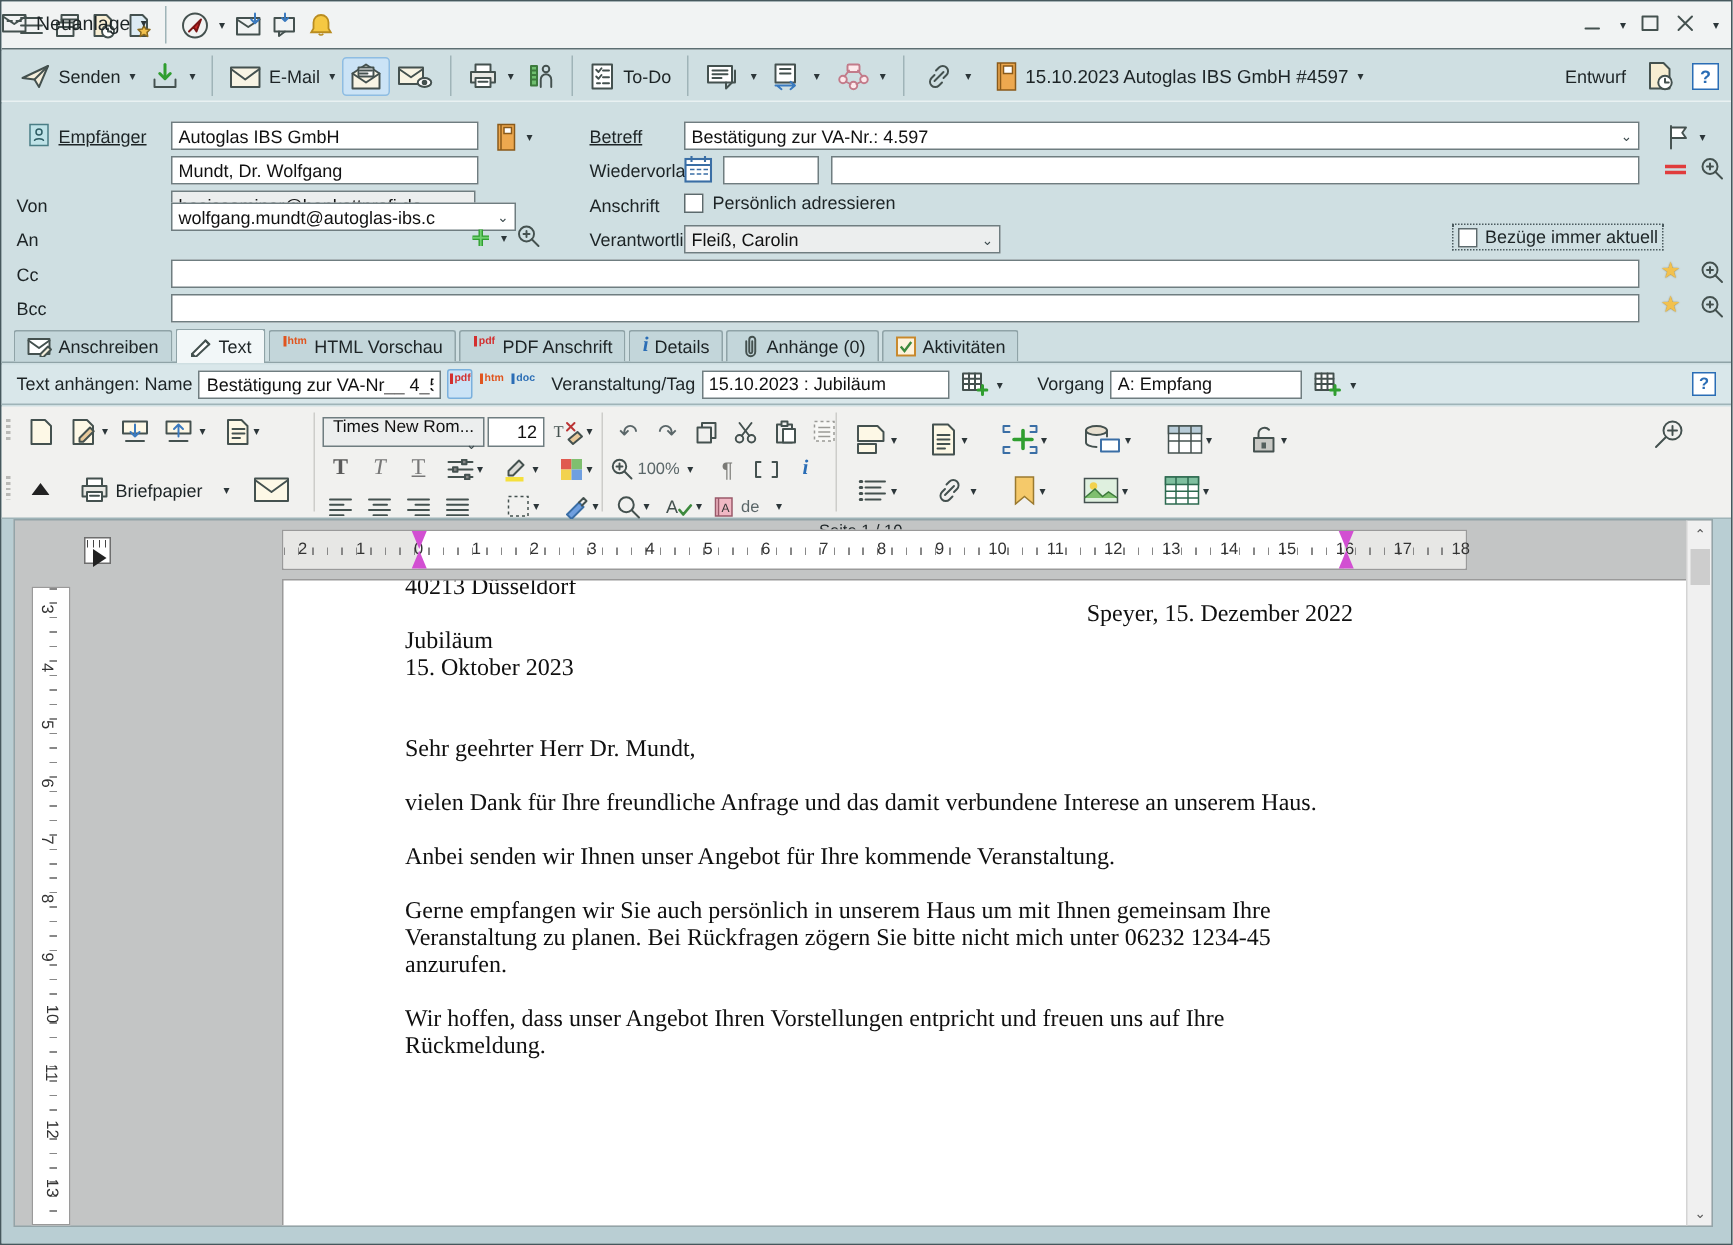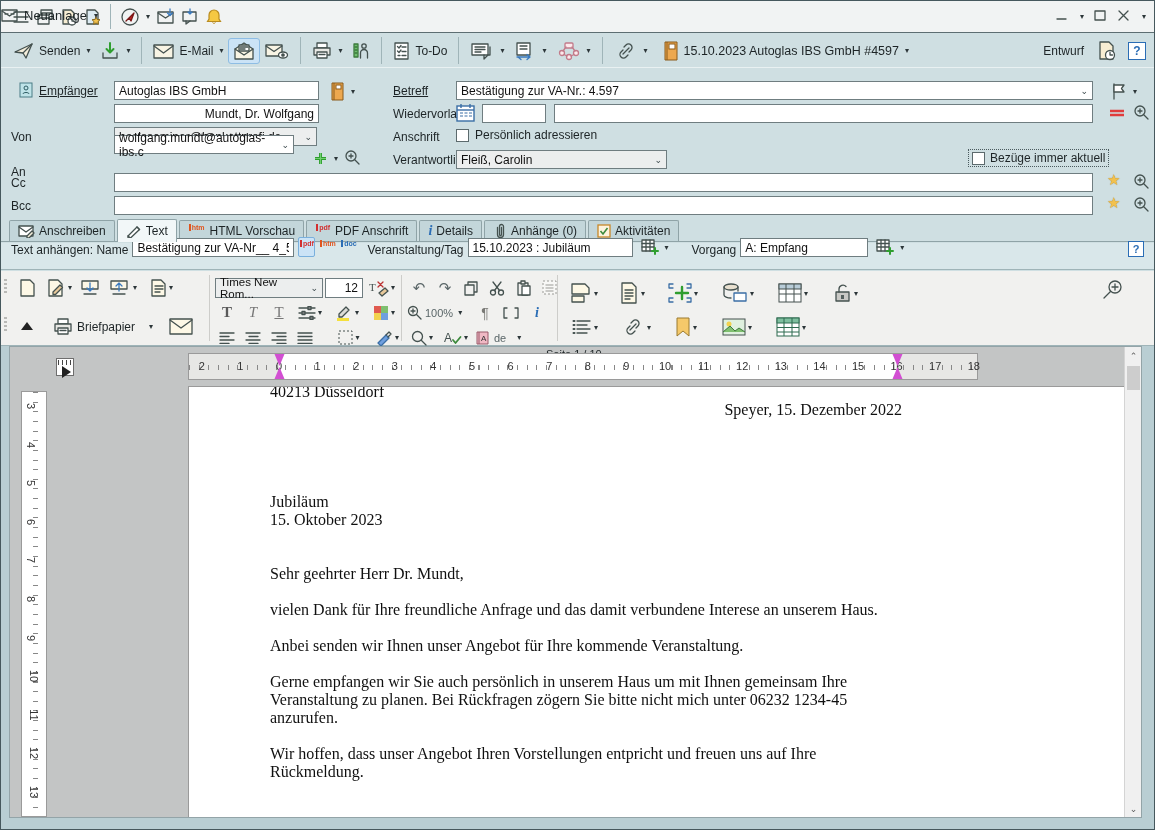--- a/index.html
+++ b/index.html
@@ -37,21 +37,21 @@
   
   #form { position:absolute; top:68px; left:0; right:0; height:150px; background:#cfdfe2;padding-left:20px; }
   .abs { position:absolute; }
 
   
   #tabbar { position:absolute; top:218px; left:0; right:0; height:23px; background:#cfdfe2; border-bottom:1px solid #8fa3a7; display:flex; align-items:flex-end; padding-left:8px; }
   .tab { display:inline-flex; align-items:center; gap:4px; height:21px; padding:0 8px; border:1px solid #8fa3a7; border-bottom:none; background:#c3d6da; margin-right:2px; border-radius:2px 2px 0 0; font-size:12px; }
   .tab.active { background:#f2f7f8; height:23px; margin-bottom:-1px; z-index:2; }
 
   
-  #attach { position:absolute; top:242px; left:0; right:0; height:27px; background:#d9e7ea; border-bottom:1px solid #9fb4b8; display:flex; align-items:flex-end; padding:12px 10px; gap:4px; }
+  #attach { position:absolute; top:242px; left:0; right:0; height:27px; background:#d9e7ea; border-bottom:1px solid #9fb4b8; display:flex; align-items:center; padding:12px 10px; gap:4px; }
   .ficon { width:17px; height:20px; border:1px solid transparent; border-radius:2px; display:flex; align-items:flex-start; justify-content:center; font:bold 7px "Liberation Sans",sans-serif; padding-top:2px; }
   .ficon span { border-left:2px solid currentColor; padding-left:1px; }
   .ficon.sel { background:#cbe3f6; border-color:#7ab0dd; }
 
   
   #fmtbar { position:absolute; top:270px; left:0; right:0; height:75px; background:#f1f1ef; border-bottom:1px solid #9fb4b8; }
   #fmtbar .grip { position:absolute; left:3px; width:3px; height:16px; background:repeating-linear-gradient(#b9b9b6 0 2px,transparent 2px 4px); }
   .fmt-ic { width:24px; height:22px; display:inline-flex; align-items:center; justify-content:center; }
   .fmt-row { display:flex; align-items:center; gap:2px; height:25px; }
   .gsep { position:absolute; top:4px; bottom:4px; width:1px; background:#cdcdca; }
@@ -306,28 +306,28 @@
     <span class="abs lbl u" style="left:38px;top:15px;">Empfänger</span>
     <input class="abs txt" style="left: 113px; top: 12px; width: 205px;" value="Autoglas IBS GmbH">
     <span class="abs btn" style="left:325px;top:11px;">
       <svg width="15" height="19">
           <path d="M2 1h11v17H2z" fill="#eda84f" stroke="#8a5a1a"></path>
           <path d="M4 1v17" stroke="#8a5a1a"></path>
           <rect x="6" y="3" width="5" height="4" fill="#fff" stroke="#8a5a1a"></rect>
         </svg>
         <span class="dd">▾</span>
     </span>
-    <input class="abs txt" style="left: 113px; top: 35px; width: 205px; text-align: right;" value="Mundt, Dr. Wolfgang">
+    <input class="abs txt" style="left: 113px; top: 35px; width: 205px;" value="Mundt, Dr. Wolfgang">
     <span class="abs lbl" style="left:10px;top:61px;">Von</span>
     <div class="abs combo gray" style="left:113px;top:58px;width:203px;">
       <span>basisseminar@bankettprofi.de</span>
         <span class="chev">⌄</span>
     </div>
-    <span class="abs lbl" style="left:10px;top:84px;margin-top:12px;">An</span>
-    <div class="abs combo" style="left:113px;top:66px;width:180px;">
+    <span class="abs lbl" style="left:10px;top:84px;">An</span>
+    <div class="abs combo" style="left:113px;top:66px;width:230px;">
       <span>wolfgang.mundt@autoglas-ibs.c</span>
         <span class="chev">⌄</span>
     </div>
     <span class="abs btn" style="left:308px;top:80px;">
       <svg width="15" height="15">
           <path d="M7.5 2v11M2 7.5h11" stroke="#2f9e2f" stroke-width="3"></path>
           <path d="M7.5 2v11M2 7.5h11" stroke="#6fcf6f" stroke-width="1.2"></path>
         </svg>
         <span class="dd">▾</span>
     </span>
@@ -540,21 +540,21 @@
               <rect x="1" y="1" width="22" height="15" fill="#fdf8e6"></rect>
               <path d="M1 2l11 8L23 2"></path>
             </svg>
           </span>
       </div>
     </div>
     <span class="gsep" style="left:208px;"></span>
 
     <div class="abs" style="left:214px;top:4px;">
       <div class="fmt-row">
-        <div class="combo gray" style="width:108px;height:20px;">
+        <div class="combo gray" style="width:108px;height:20px;flex-direction:column;">
             <span style="font-size:11.5px;">Times New Rom...</span>
             <span class="chev">⌄</span>
           </div>
         <input class="txt" style="width: 38px; height: 20px; text-align: right;" value="12">
         <span class="fmt-ic" style="width:34px;">
             <svg class="ln" width="20" height="18">
               <text x="0" y="12" font-size="11" stroke="none" fill="#44514f" font-family="Liberation Serif">T</text>
               <path d="M9 3l5 5M14 3l-5 5" stroke="#b33"></path>
               <path d="M10 14l6-5 3 3-6 5z" fill="#e8c99a"></path>
             </svg>
@@ -814,21 +814,21 @@
       </div>
 
       <div id="vruler">
         <span class="ticks"></span>
         <span><span class="vnum" style="top: 8px;">3</span><span class="vnum" style="top: 46.6px;">4</span><span class="vnum" style="top: 85.2px;">5</span><span class="vnum" style="top: 123.8px;">6</span><span class="vnum" style="top: 162.4px;">7</span><span class="vnum" style="top: 201px;">8</span><span class="vnum" style="top: 239.6px;">9</span><span class="vnum" style="top: 278.2px;">10</span><span class="vnum" style="top: 316.8px;">11</span><span class="vnum" style="top: 355.4px;">12</span><span class="vnum" style="top: 394px;">13</span></span>
       </div>
 
       <div id="pagearea">
         <div id="letter">
           <div>40213 Düsseldorf</div>
-          <div style="text-align:right;margin-bottom:74px;">Speyer, 15. Dezember 2022</div>
+          <div style="text-align:right;">Speyer, 15. Dezember 2022</div>
           <div>Jubiläum</div>
           <div style="margin-bottom:36px;">15. Oktober 2023</div>
           <div class="mb">Sehr geehrter Herr Dr. Mundt,</div>
           <div class="mb">vielen Dank für Ihre freundliche Anfrage und das damit verbundene Interese an unserem Haus.</div>
           <div class="mb">Anbei senden wir Ihnen unser Angebot für Ihre kommende Veranstaltung.</div>
           <div>Gerne empfangen wir Sie auch persönlich in unserem Haus um mit Ihnen gemeinsam Ihre</div>
           <div class="mb">Veranstaltung zu planen. Bei Rückfragen zögern Sie bitte nicht mich unter 06232 1234-45 anzurufen.</div>
           <div>Wir hoffen, dass unser Angebot Ihren Vorstellungen entpricht und freuen uns auf Ihre</div>
           <div class="mb">Rückmeldung.</div>
 

